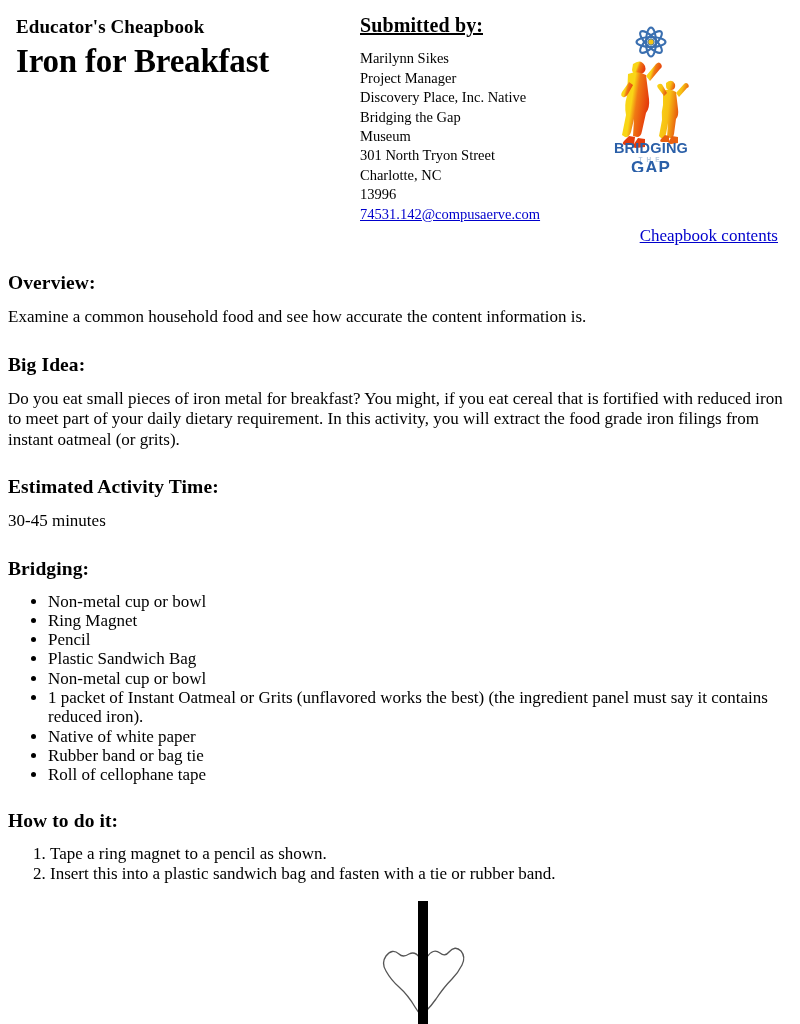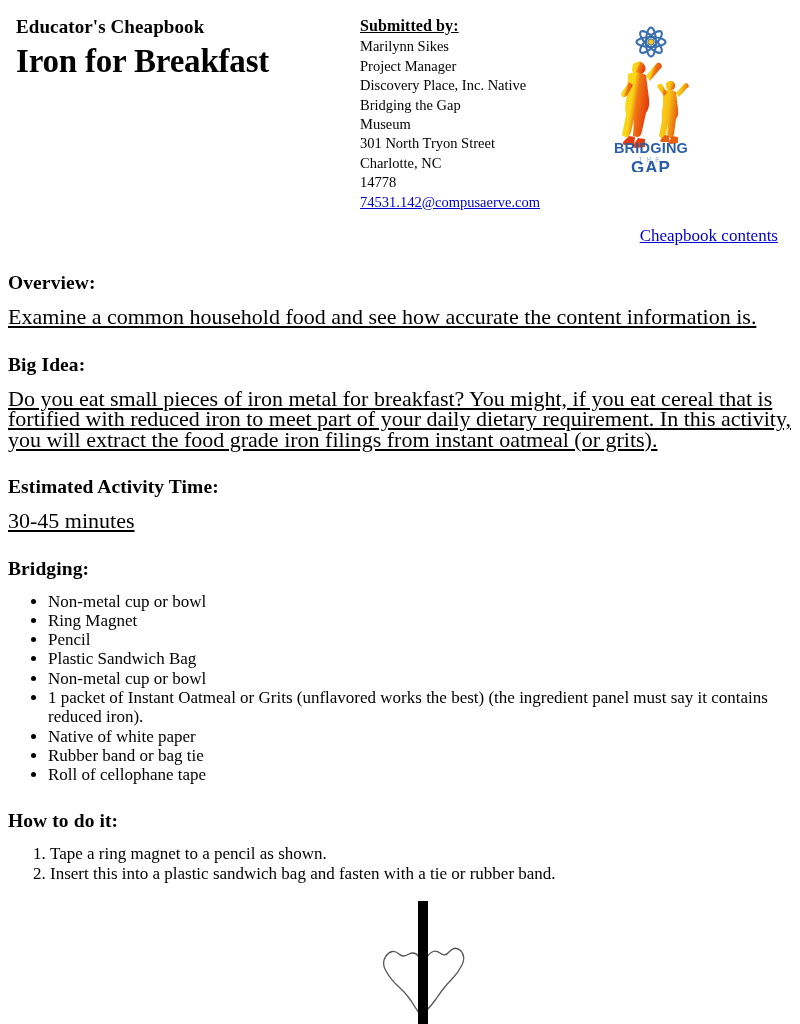--- a/index.html
+++ b/index.html
@@ -53,24 +53,24 @@
   }
 
   .submit-col {
     flex: 0 0 228px;
     width: 228px;
     font-size: 14.5px;
     line-height: 19.4px;
   }
   .submit-head {
     font-weight: bold;
-    font-size: 16px;
+    font-size: 20px;
     text-decoration: underline;
     display: block;
-    margin-bottom: 2px;
+    margin-bottom: 14px;
     letter-spacing: 0.1px;
   }
   .submit-col .ln { display: block; }
   .email-link {
     color: #0000cc;
     text-decoration: underline;
     font-size: 14.5px;
   }
 
   .logo-col {
@@ -99,25 +99,24 @@
   }
 
   
   .section-h {
     font-size: 19.5px;
     font-weight: bold;
     margin: 26px 0 0 0;
     letter-spacing: 0.1px;
   }
   .para {
-    font-size: 22px;
+    font-size: 17px;
     line-height: 20.5px;
     margin: 13px 0 0 0;
     max-width: 790px;
-    text-decoration: underline;
   }
   ul.mat-list, ol.steps-list {
     margin: 12px 0 0 0;
     padding-left: 40px;
     font-size: 17px;
     line-height: 19.3px;
   }
   ul.mat-list li, ol.steps-list li {
     margin: 0;
     padding: 0;
@@ -154,21 +153,21 @@
 
     <div class="submit-col">
       <span class="submit-head">Submitted by:</span>
       <span class="ln">Marilynn Sikes</span>
       <span class="ln">Project Manager</span>
       <span class="ln">Discovery Place, Inc. Native</span>
       <span class="ln">Bridging the Gap</span>
       <span class="ln">Museum</span>
       <span class="ln">301 North Tryon Street</span>
       <span class="ln">Charlotte, NC</span>
-      <span class="ln">14778</span>
+      <span class="ln">13996</span>
       <a class="email-link ln" href="#">74531.142@compusaerve.com</a>
     </div>
 
     <div class="logo-col">
       <div class="logo">
         <svg width="96" height="152" viewBox="0 0 96 152">
           <defs>
             <linearGradient id="figGrad" x1="0" y1="0" x2="1" y2="0.35">
               <stop offset="0%" stop-color="#f9d616"></stop>
               <stop offset="45%" stop-color="#f9d616"></stop>

